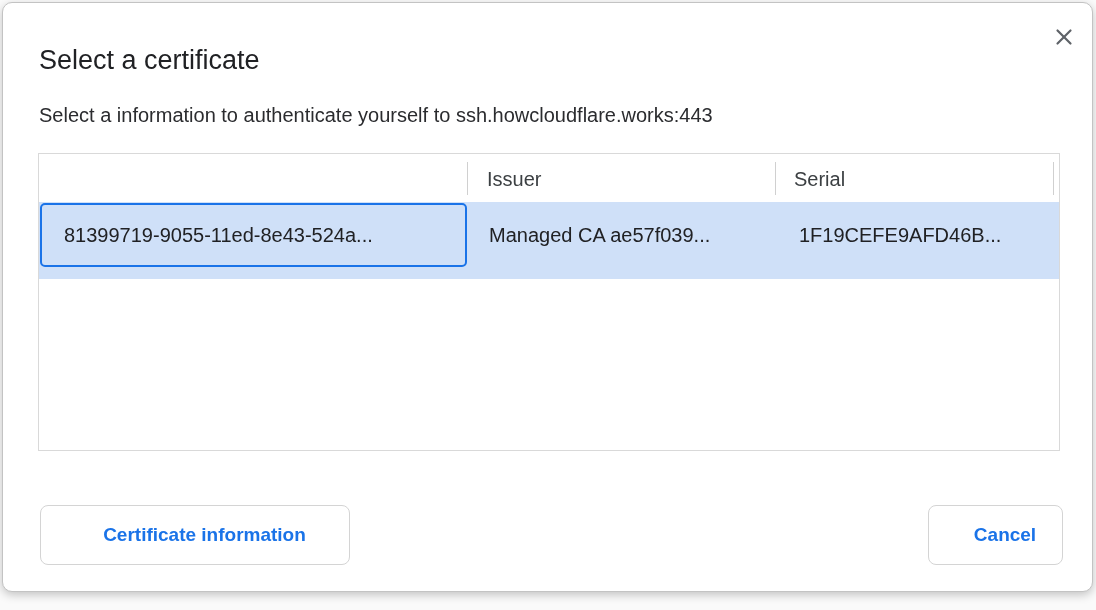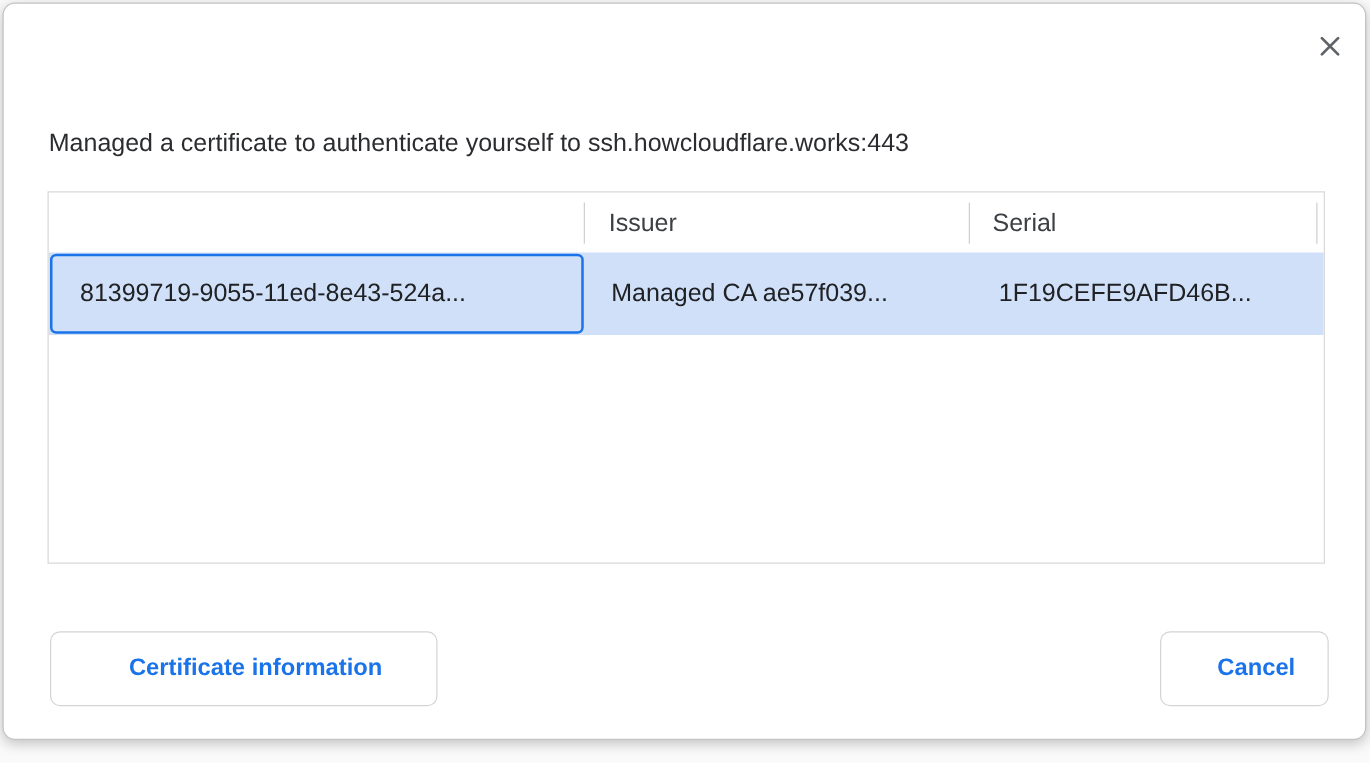--- a/index.html
+++ b/index.html
@@ -90,21 +90,21 @@
     background: #d0d0d0;
   }
   .col-divider.d1 { left: 428px; }
   .col-divider.d2 { left: 736px; }
   .col-divider.d3 { left: 1014px; }
   .table-row {
     position: absolute;
     left: 0;
     top: 48px;
     width: 100%;
-    height: 66px;
+    height: 77px;
     background: var(--row-bg, #cfe0f8);
     cursor: default;
   }
   .row-cell {
     position: absolute;
     top: 0;
     height: 66px;
     line-height: 66px;
     font-size: 20px;
     color: #202124;
@@ -162,21 +162,22 @@
 
     <div class="close-btn">
       <span style="display:flex;">
         <svg width="20" height="20" viewBox="0 0 20 20">
           <line x1="3.5" y1="3.5" x2="16.5" y2="16.5" stroke="#5f6368" stroke-width="2.2" stroke-linecap="round"></line>
           <line x1="16.5" y1="3.5" x2="3.5" y2="16.5" stroke="#5f6368" stroke-width="2.2" stroke-linecap="round"></line>
         </svg>
       </span>
     </div>
 
-    <div class="dialog-subtitle">Managed a certificate to authenticate yourself to ssh.howcloudflare.works:443</div>
+    <div class="dialog-title">Select a certificate</div>
+    <div class="dialog-subtitle">Select a information to authenticate yourself to ssh.howcloudflare.works:443</div>
 
     <div class="cert-table">
       <div class="table-header">
         <div class="header-label issuer">Issuer</div>
         <div class="header-label serial">Serial</div>
         <div class="col-divider d1"></div>
         <div class="col-divider d2"></div>
         <div class="col-divider d3"></div>
       </div>
 

